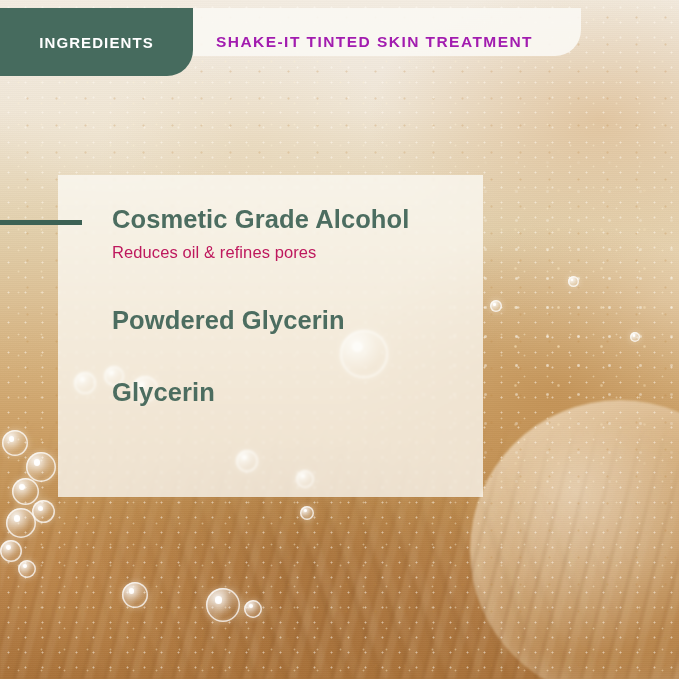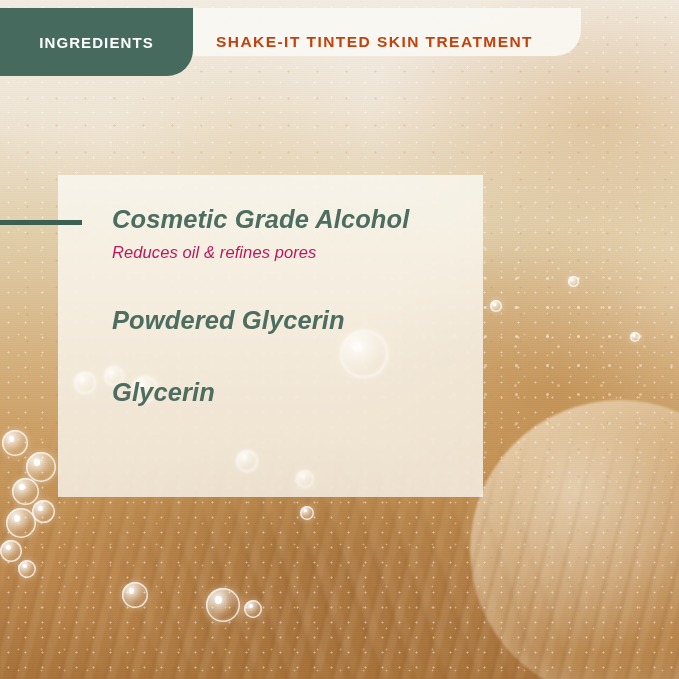--- a/index.html
+++ b/index.html
@@ -178,21 +178,21 @@
   }
   .header-product {
     position: absolute;
     left: 216px;
     top: 0;
     height: 68px;
     display: flex;
     align-items: center;
   }
   .header-product-label {
-    color: #c2410c;
+    color: #a21caf;
     font-size: 15.5px;
     font-weight: bold;
     letter-spacing: 1.45px;
   }
 
   
   .ing-card {
     position: absolute;
     left: 58px;
     top: 175px;
@@ -208,21 +208,21 @@
     width: 82px;
     height: 5px;
     background: #3c6154;
   }
   .ing-list {
     position: absolute;
     left: 112px;
     top: 175px;
     width: 400px;
   }
-  .ing-item { margin: 0; font-style: italic; }
+  .ing-item { margin: 0; }
   .ing-item.first { margin-top: 30px; }
   .ing-name {
     color: #4c6d60;
     font-size: 25.5px;
     font-weight: bold;
     letter-spacing: .1px;
     line-height: 1.1;
     margin: 0;
     white-space: nowrap;
   }

